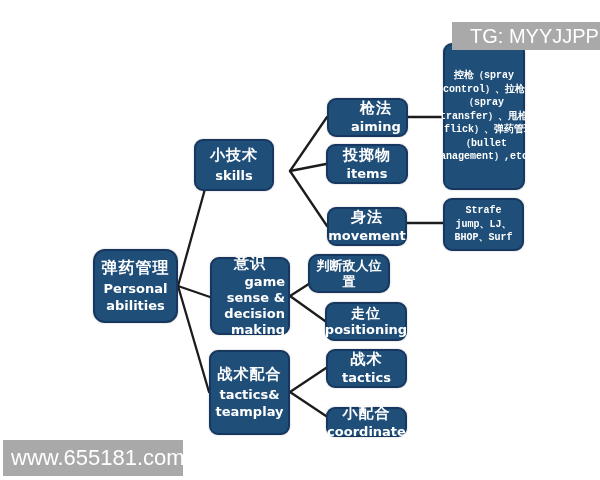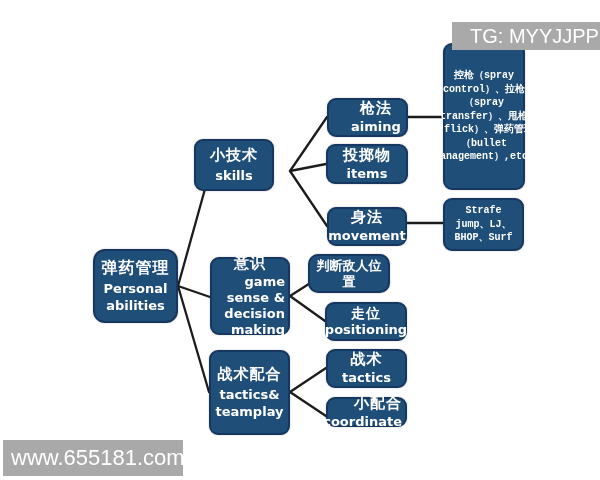--- a/index.html
+++ b/index.html
@@ -50,21 +50,21 @@
   .n-teamplay        { left: 209px; top: 350px; width: 81px;  height: 85px; }
   .n-aiming          { left: 327px; top: 98px;  width: 81px;  height: 39px; padding-left: 20px; }
   .n-items           { left: 326px; top: 144px; width: 82px;  height: 40px; }
   .n-movement        { left: 327px; top: 207px; width: 80px;  height: 39px; }
   .n-judge           { left: 308px; top: 254px; width: 82px;  height: 39px; border-radius: 10px; }
   .n-judge .zh       { font-size: 13px; letter-spacing: 0; }
   .n-positioning     { left: 325px; top: 302px; width: 82px;  height: 39px; }
   .n-positioning .zh { font-size: 14px; }
   .n-positioning .en { margin-top: 0; }
   .n-tactics         { left: 326px; top: 349px; width: 81px;  height: 39px; }
-  .n-coordinate      { left: 326px; top: 397px; width: 81px;  height: 30px; align-items: flex-end; }
+  .n-coordinate      { left: 326px; top: 407px; width: 81px;  height: 30px; }
   .n-spray           { left: 443px; top: 43px;  width: 82px;  height: 147px; }
   .n-strafe          { left: 443px; top: 198px; width: 81px;  height: 53px; }
   .n-aiming .en, .n-items .en, .n-movement .en,
   .n-tactics .en, .n-coordinate .en { margin-top: 2px; }
 
   .gray-label {
     position: absolute;
     background: var(--label-bg, #a9a9a9);
     color: var(--label-text, #ffffff);
     display: flex;

